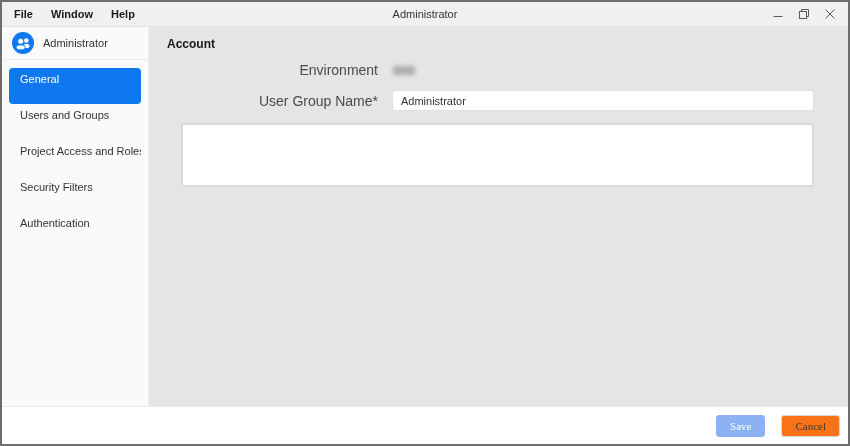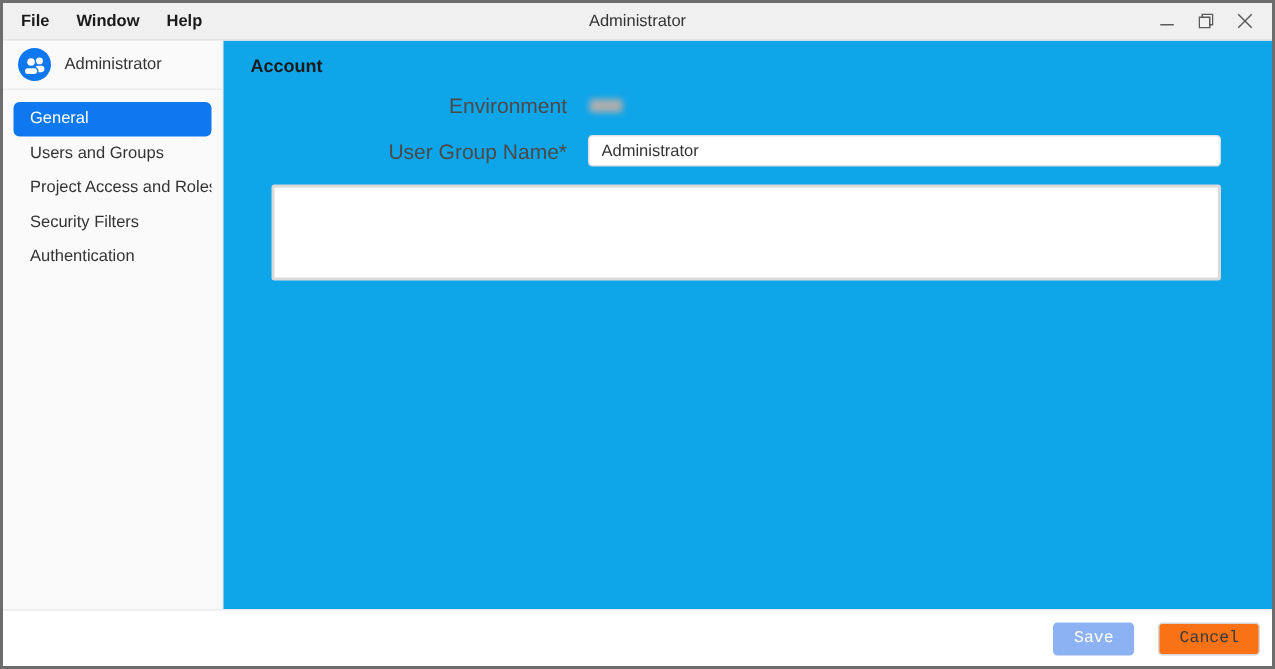--- a/index.html
+++ b/index.html
@@ -56,29 +56,29 @@
   .sidebar-header {
     flex: 0 0 33px; height: 33px;
     display: flex; align-items: center;
     padding-left: 10px; gap: 9px;
     border-bottom: 1px solid #ececec;
   }
   .avatar { width: 22px; height: 22px; flex: 0 0 22px; }
   .sidebar-header-label { font-size: 11px; color: #333; }
   .nav { padding-top: 8px; }
   .nav-item {
-    height: 23px; line-height: 23px;
+    height: 36px; line-height: 23px;
     margin: 0 7px; padding-left: 11px;
     font-size: 11px; color: #333;
     border-radius: 4px; cursor: default;
     white-space: nowrap; overflow: hidden;
   }
   .nav-item.selected { background: #0e78f0; color: #fff; }
 
-  .main { flex: 1 1 auto; padding: 10px 34px 0 18px; background: #0ea5e9; }
+  .main { flex: 1 1 auto; padding: 10px 34px 0 18px; background: #e5e5e5; }
   .heading { font-size: 12px; font-weight: bold; color: #1a1a1a; margin-bottom: 11px; }
 
   .form-row { display: flex; margin-bottom: 12px; }
   .form-row.row-center { align-items: center; }
   .form-row.row-top { align-items: flex-start; }
   .form-label {
     flex: 0 0 211px; width: 211px;
     text-align: right; font-size: 14px; color: #4a4a4a;
   }
   .row-top .form-label { padding-top: 3px; }
@@ -106,21 +106,21 @@
 
   
   .footer {
     flex: 0 0 38px; height: 38px;
     border-top: 1px solid #ebebeb;
     background: #fff;
     display: flex; align-items: center; justify-content: flex-end;
     gap: 16px; padding-right: 8px;
   }
   .btn {
-    font-family: Liberation Mono, monospace;
+    font-family: Liberation Serif, serif;
     font-size: 11px; height: 22px; min-width: 44px;
     padding: 0 13px; border-radius: 3px; cursor: default;
   }
   .btn-save {
     background: #8cb2f3; color: #ffffff; border: 1px solid #8cb2f3;
   }
   .btn-cancel {
     background: #f97316; color: #3a3a3a; border: 1px solid #d6d6d6;
   }
 </style>

